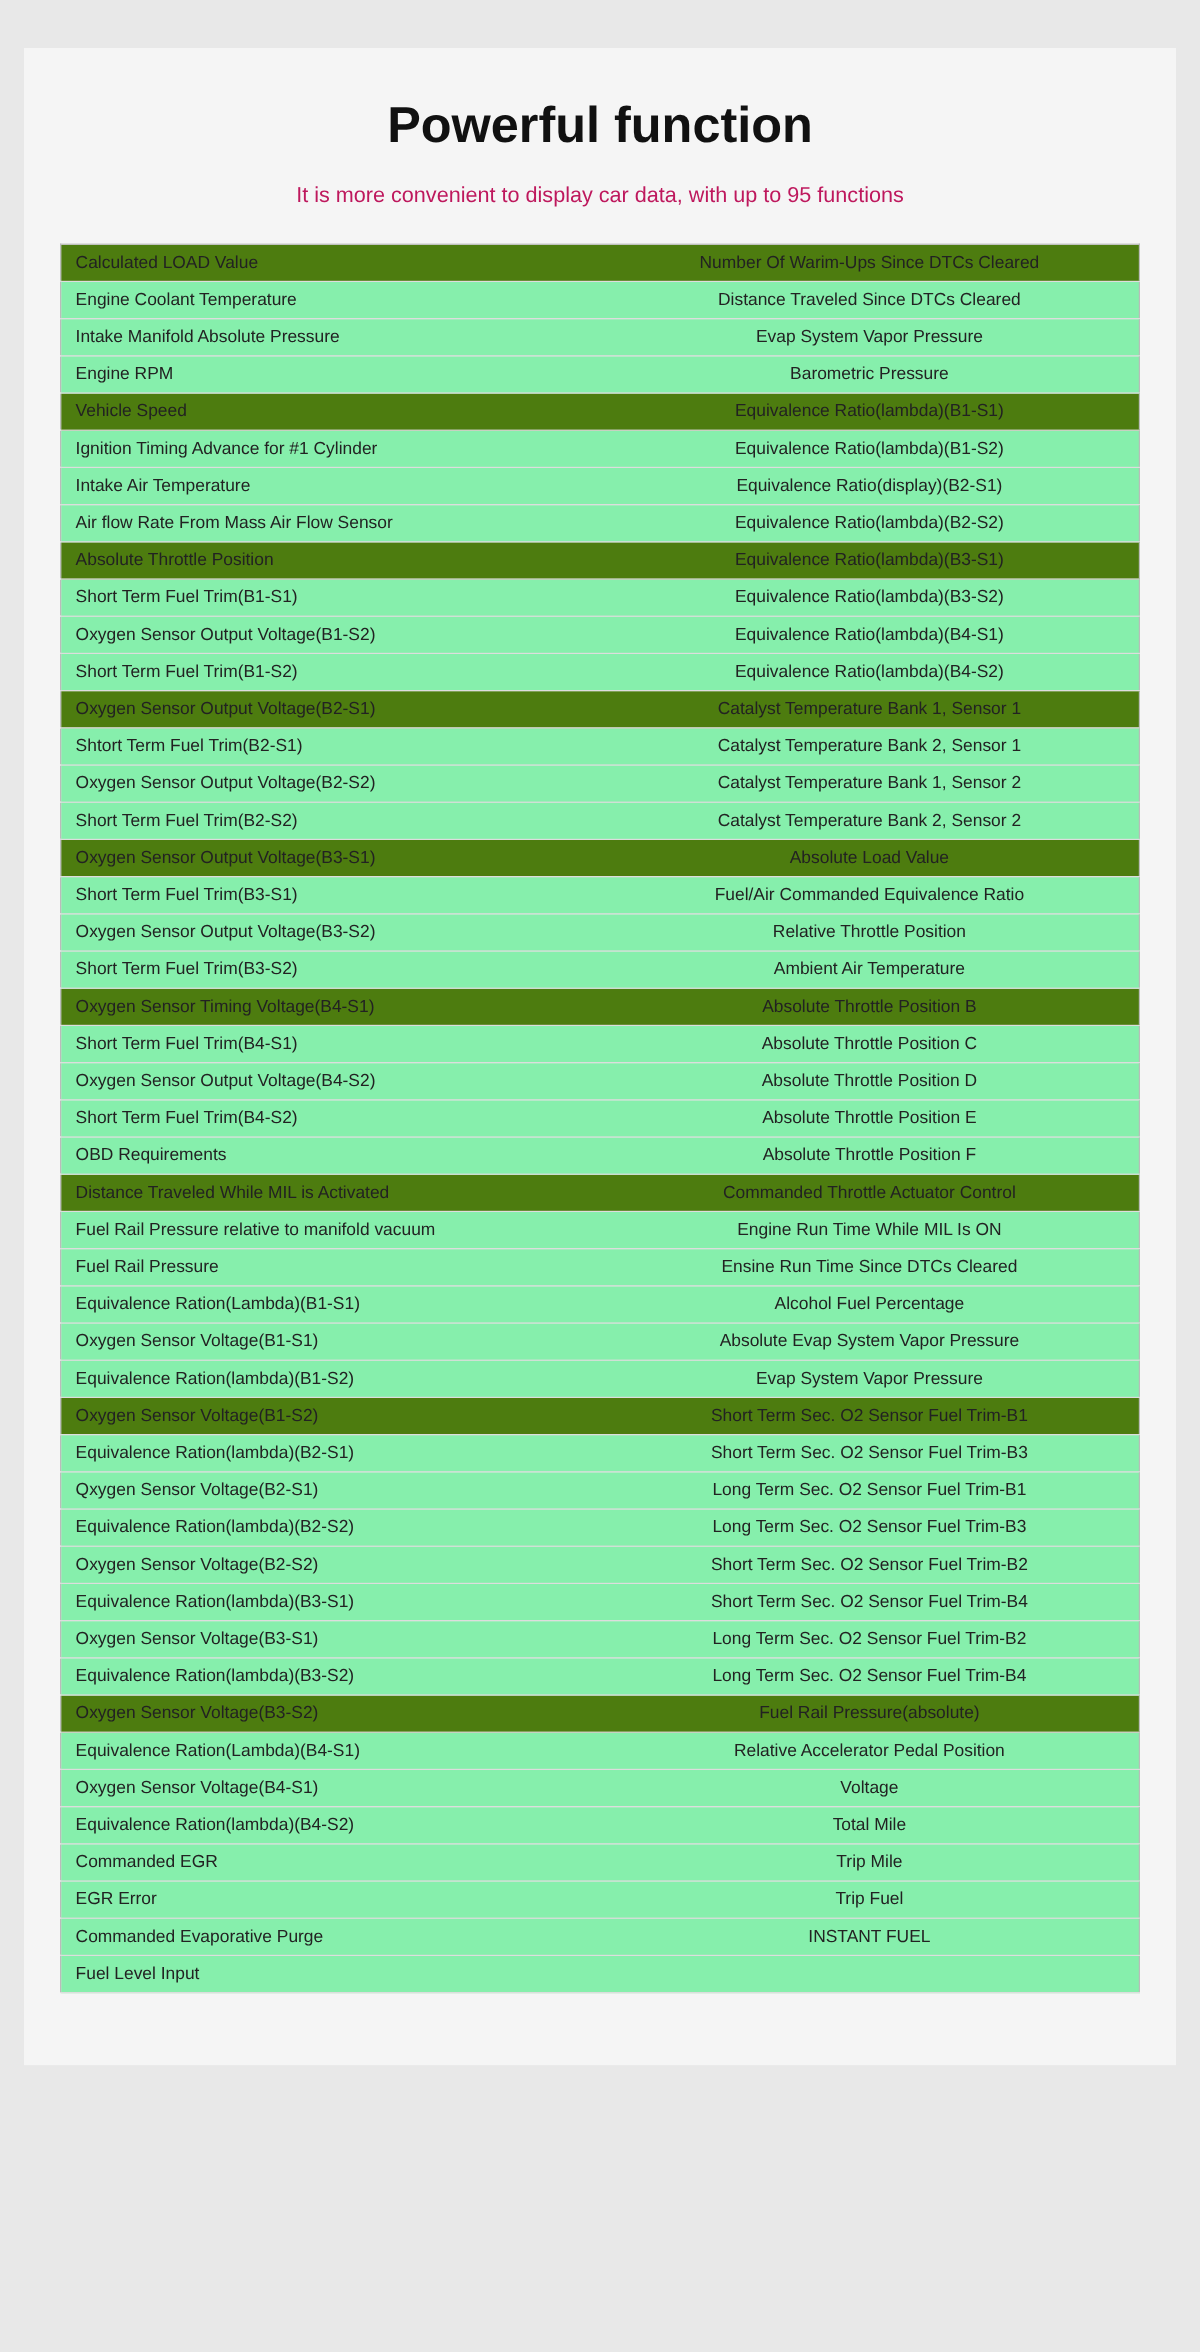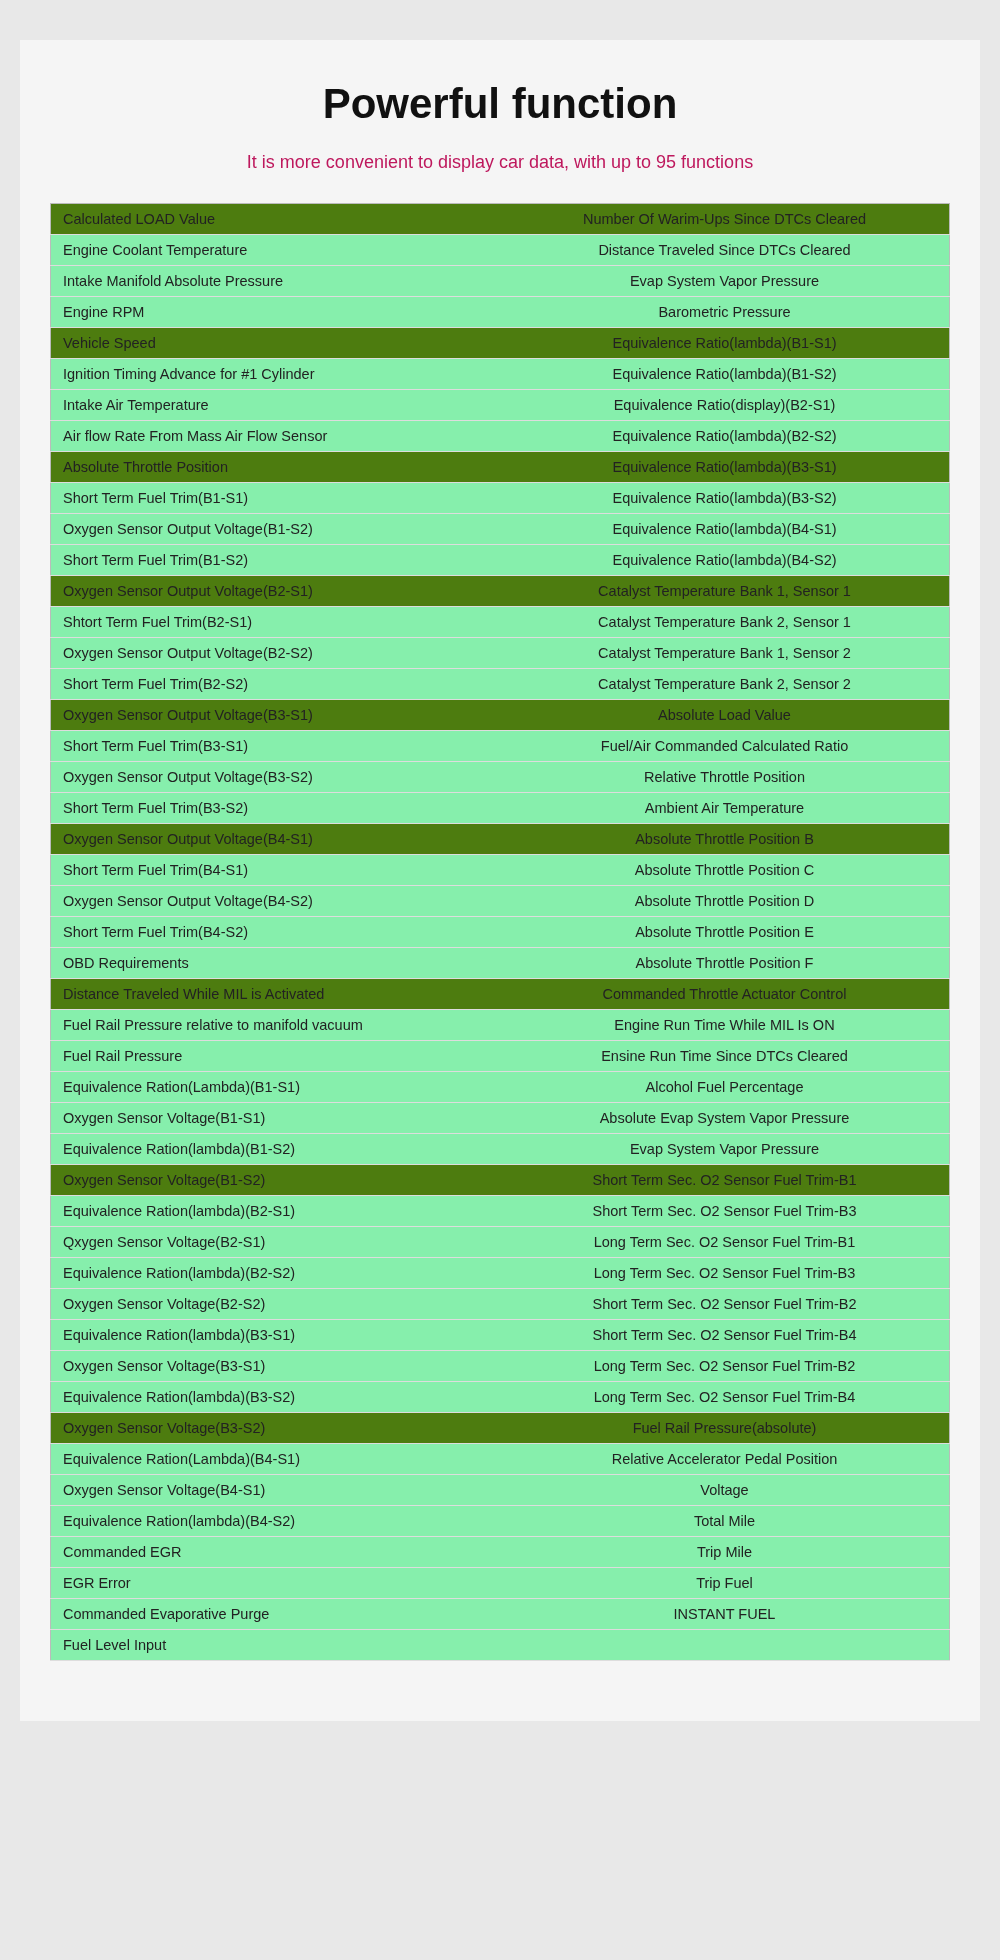--- a/index.html
+++ b/index.html
@@ -133,32 +133,32 @@
         <tr class="row-normal">
           <td>Short Term Fuel Trim(B2-S2)</td>
           <td>Catalyst Temperature Bank 2, Sensor 2</td>
         </tr>
         <tr class="row-highlight">
           <td>Oxygen Sensor Output Voltage(B3-S1)</td>
           <td>Absolute Load Value</td>
         </tr>
         <tr class="row-normal">
           <td>Short Term Fuel Trim(B3-S1)</td>
-          <td>Fuel/Air Commanded Calculated Ratio</td>
+          <td>Fuel/Air Commanded Equivalence Ratio</td>
         </tr>
         <tr class="row-normal">
           <td>Oxygen Sensor Output Voltage(B3-S2)</td>
           <td>Relative Throttle Position</td>
         </tr>
         <tr class="row-normal">
           <td>Short Term Fuel Trim(B3-S2)</td>
           <td>Ambient Air Temperature</td>
         </tr>
         <tr class="row-highlight">
-          <td>Oxygen Sensor Output Voltage(B4-S1)</td>
+          <td>Oxygen Sensor Timing Voltage(B4-S1)</td>
           <td>Absolute Throttle Position B</td>
         </tr>
         <tr class="row-normal">
           <td>Short Term Fuel Trim(B4-S1)</td>
           <td>Absolute Throttle Position C</td>
         </tr>
         <tr class="row-normal">
           <td>Oxygen Sensor Output Voltage(B4-S2)</td>
           <td>Absolute Throttle Position D</td>
         </tr>

